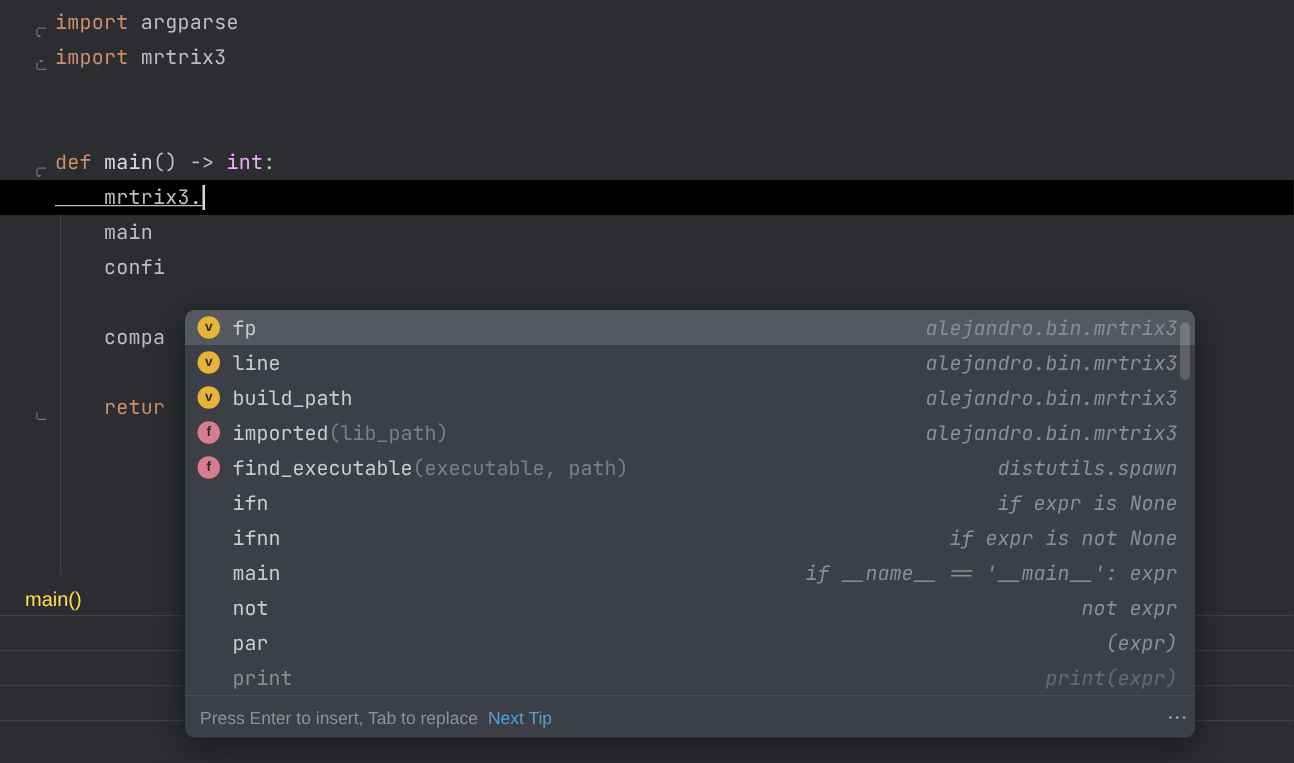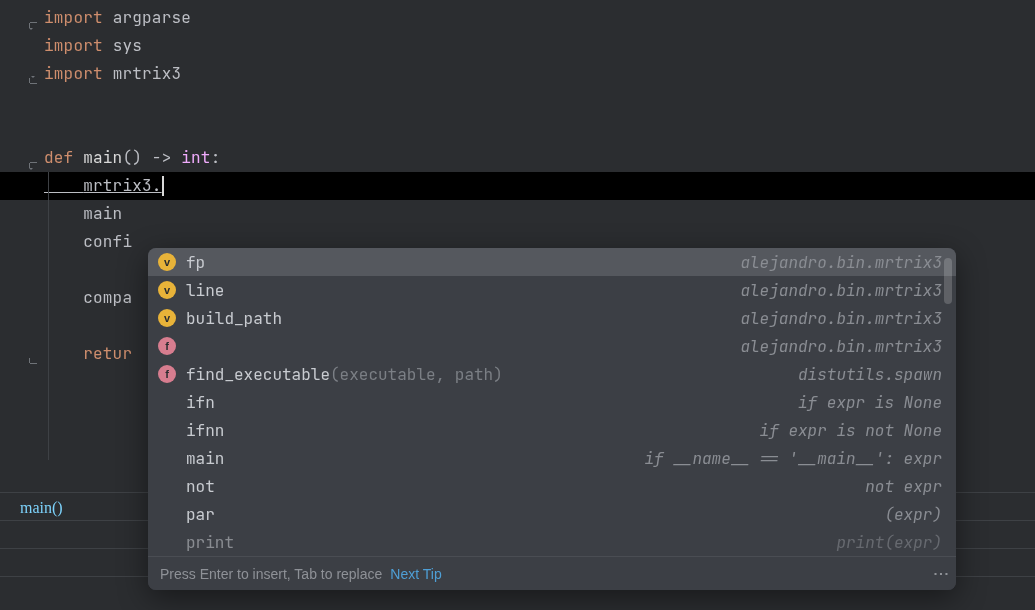--- a/index.html
+++ b/index.html
@@ -80,24 +80,24 @@
     height: 118px;
   }
   .ruled-area div {
     height: 28px;
     border-top: 1px solid #3e4145;
   }
 
   .crumb {
     position: absolute;
     left: 20px;
-    top: 499px;
-    font-family: Liberation Serif, serif;
+    top: 472px;
+    font-family: Liberation Sans, sans-serif;
     font-size: 16px;
-    color: #7dd3fc;
+    color: #fde047;
   }
 
   
   .popup {
     position: absolute;
     left: 148px;
     top: 248px;
     width: 808px;
     background: #3c3f45;
     border-radius: 8px;
@@ -174,24 +174,20 @@
     <div class="gutter">
       <span class="fold-marker">
         <svg viewBox="0 0 12 12">
             <path d="M2 3 h8 v1 h-8z M2 3 v6 h1 v-6z M2 9 h4 l-2 2 z" fill="#6f7378"></path>
           </svg>
       </span>
     </div>
     <div class="line-content"><span class="kw">import</span> <span class="mod">argparse</span></div>
   </div>
 
-  <div class="code-line">
-    <div class="gutter"></div>
-    <div class="line-content"><span class="kw">import</span> <span class="mod">sys</span></div>
-  </div>
 
 
   <div class="code-line">
     <div class="gutter">
       <span class="fold-marker">
         <svg viewBox="0 0 12 12">
             <path d="M2 9 h8 v-1 h-8z M2 9 v-6 h1 v6z M6 3 l2 -2 l-4 0 z" fill="#6f7378"></path>
           </svg>
       </span>
     </div>
@@ -285,20 +281,21 @@
 
     <div class="popup-item">
       <span class="badge v">v</span>
       <span class="sugg-main">build_path</span>
       <span class="spacer"></span>
       <span class="sugg-hint">alejandro.bin.mrtrix3</span>
     </div>
 
     <div class="popup-item">
       <span class="badge f">f</span>
+      <span class="sugg-main"><span>imported</span><span class="sugg-params">(lib_path)</span></span>
       <span class="spacer"></span>
       <span class="sugg-hint">alejandro.bin.mrtrix3</span>
     </div>
 
     <div class="popup-item">
       <span class="badge f">f</span>
       <span class="sugg-main"><span>find_executable</span><span class="sugg-params">(executable, path)</span></span>
       <span class="spacer"></span>
       <span class="sugg-hint">distutils.spawn</span>
     </div>

